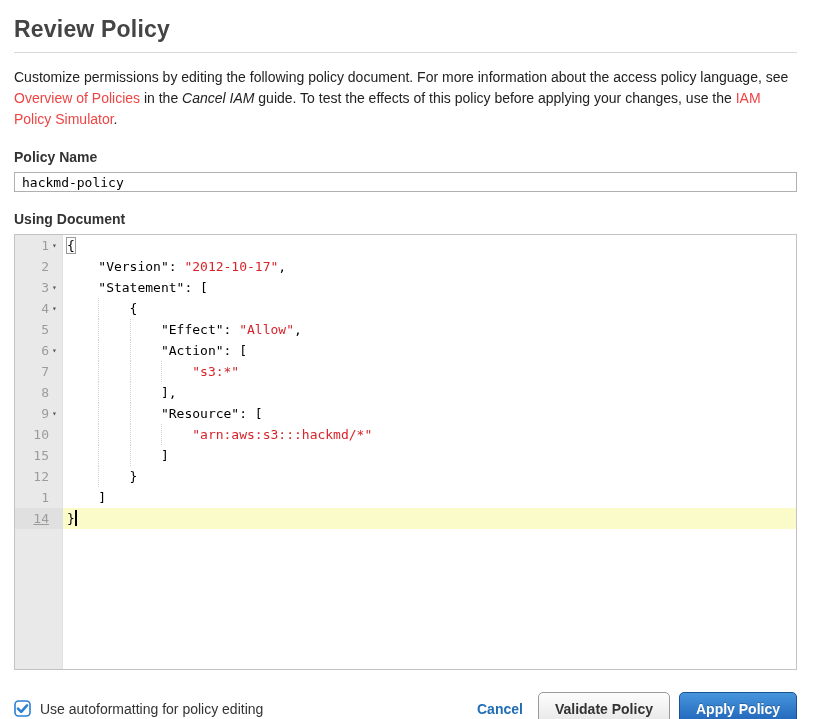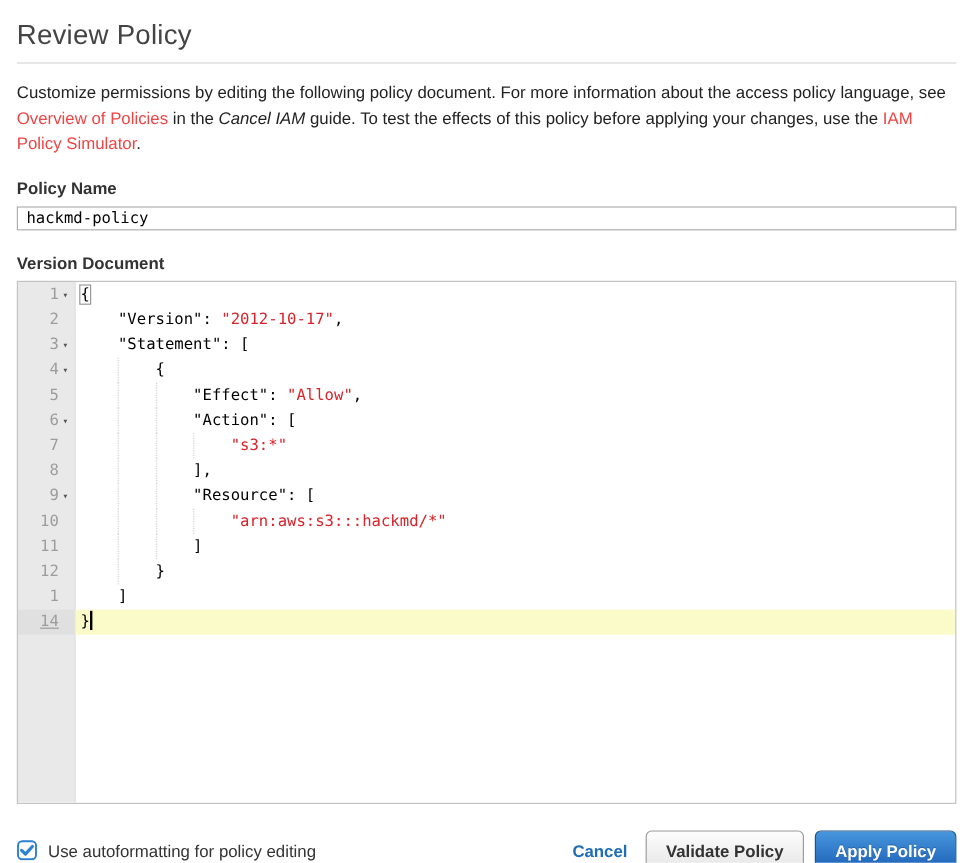--- a/index.html
+++ b/index.html
@@ -8,21 +8,21 @@
     width: 814px; height: 719px;
     font-family: "Liberation Sans", sans-serif;
     color: #222;
     overflow: hidden;
   }
   .container { padding: 8px 17px 0 14px; }
 
   h1.page-title {
     margin: 8px 0 0 0;
     font-size: 23px;
-    font-weight: 400;
+    font-weight: 700;
     color: #444;
     letter-spacing: 0.2px;
   }
   .divider {
     margin-top: 9px;
     border-bottom: 1px solid #d8d8d8;
   }
   p.intro {
     margin: 14px 0 0 0;
     font-size: 14px;
@@ -183,21 +183,21 @@
 <div class="container">
 
   <h1 class="page-title">Review Policy</h1>
   <div class="divider"></div>
 
   <p class="intro"><span>Customize permissions by editing the following policy document. For more information about the access policy language, see </span><a class="inline-link">Overview of Policies</a><span> in the </span><i>Cancel IAM</i><span> guide. To test the effects of this policy before applying your changes, use the </span><a class="inline-link">IAM Policy Simulator</a><span>.</span></p>
 
   <div class="field-label">Policy Name</div>
   <input class="policy-name-input" type="text" value="hackmd-policy" style="">
 
-  <div class="field-label">Version Document</div>
+  <div class="field-label">Using Document</div>
 
   <div class="editor">
     <div class="gutter">
         <div class="gutter-cell">
           <span class="gnum">1</span>
           <span class="fold">▾</span>
         </div>
         <div class="gutter-cell">
           <span class="gnum">2</span>
           <span class="fold"></span>
@@ -228,21 +228,21 @@
         </div>
         <div class="gutter-cell">
           <span class="gnum">9</span>
           <span class="fold">▾</span>
         </div>
         <div class="gutter-cell">
           <span class="gnum">10</span>
           <span class="fold"></span>
         </div>
         <div class="gutter-cell">
-          <span class="gnum">11</span>
+          <span class="gnum">15</span>
           <span class="fold"></span>
         </div>
         <div class="gutter-cell">
           <span class="gnum">12</span>
           <span class="fold"></span>
         </div>
         <div class="gutter-cell">
           <span class="gnum">1</span>
           <span class="fold"></span>
         </div>

